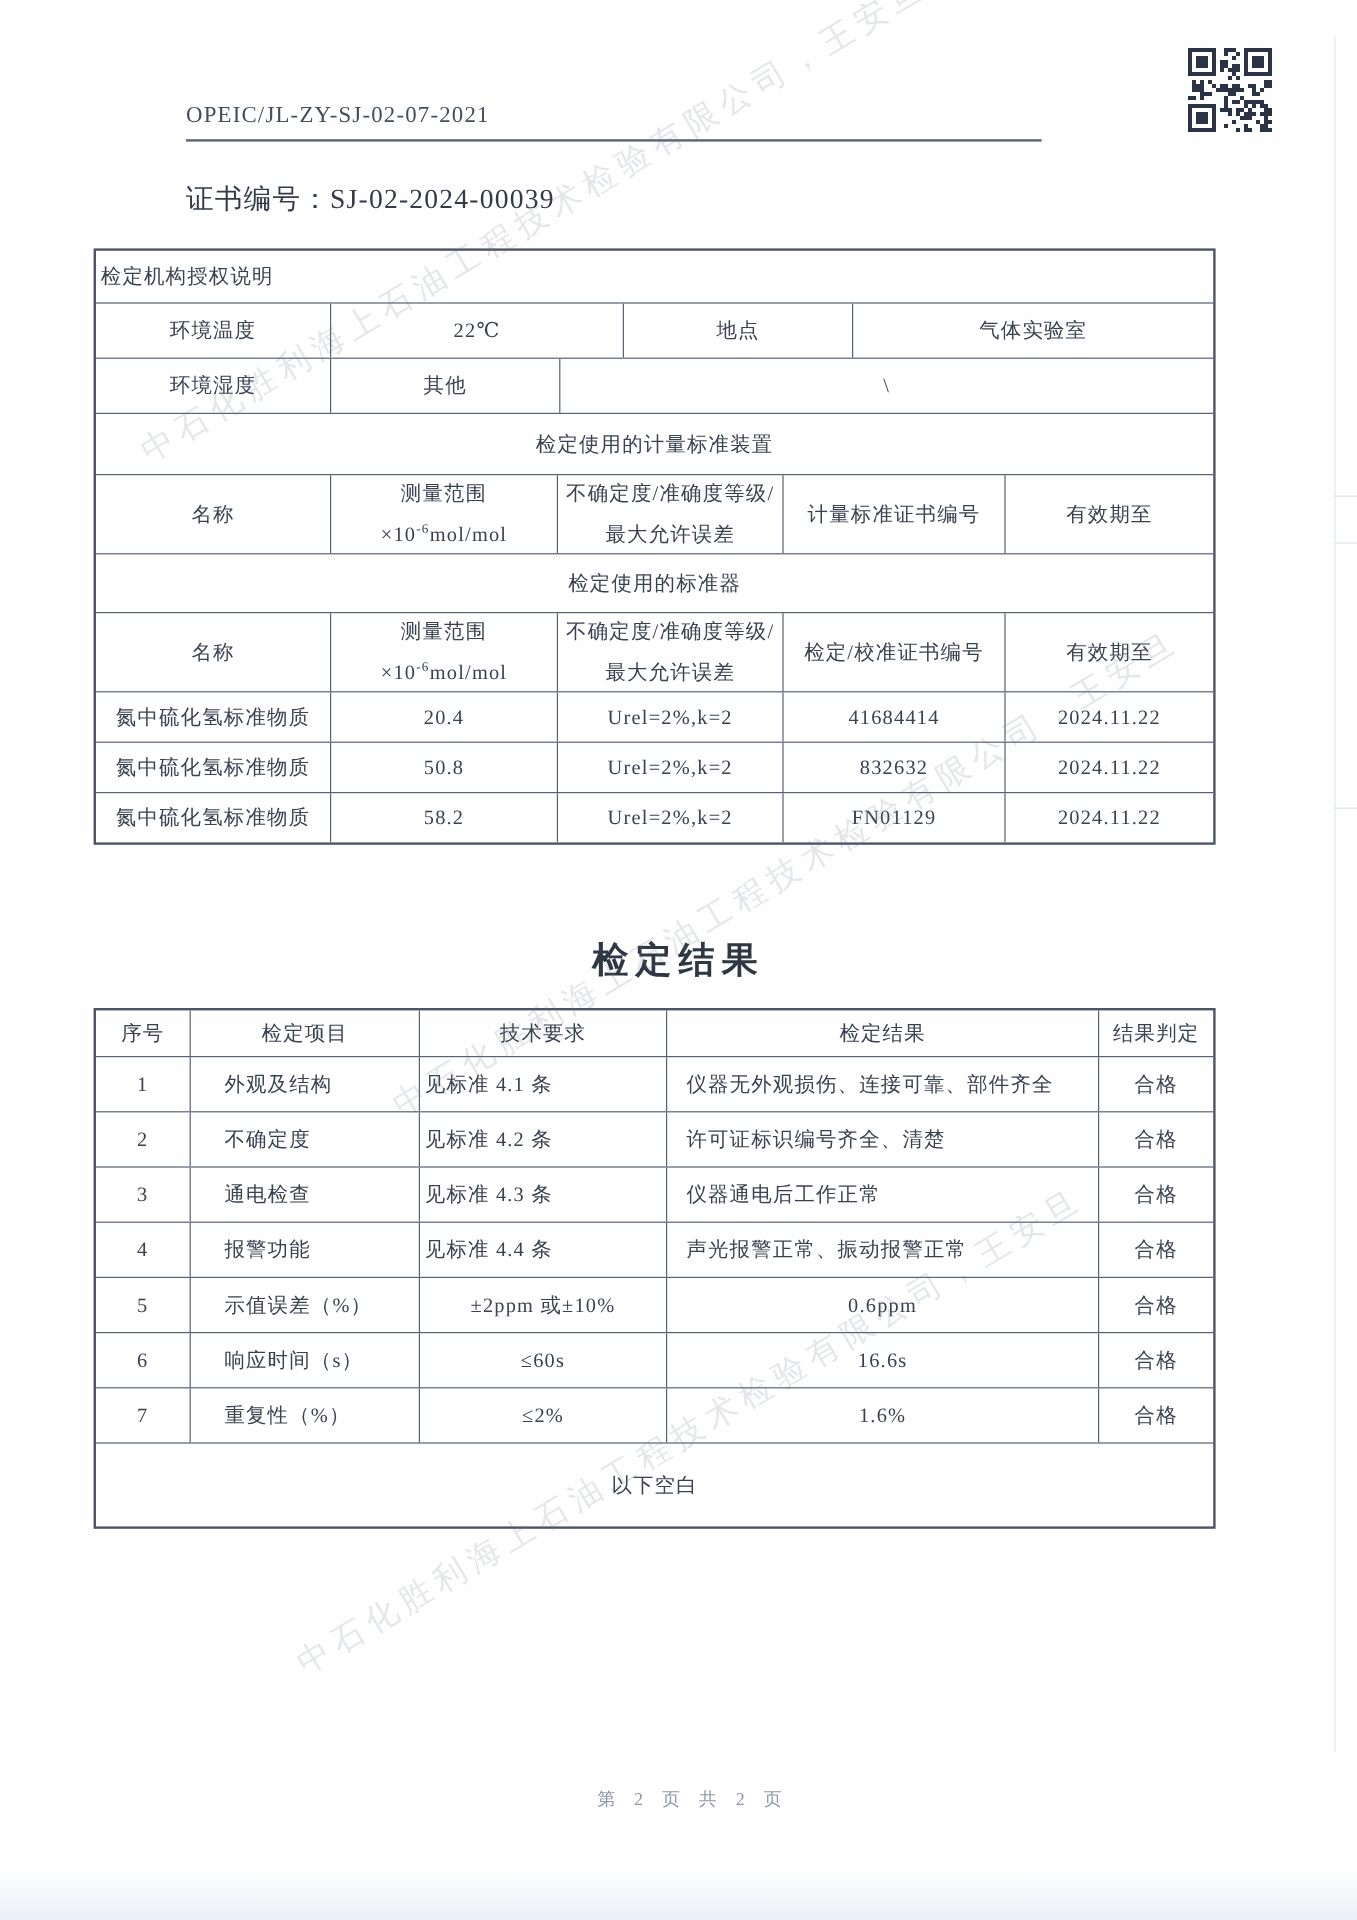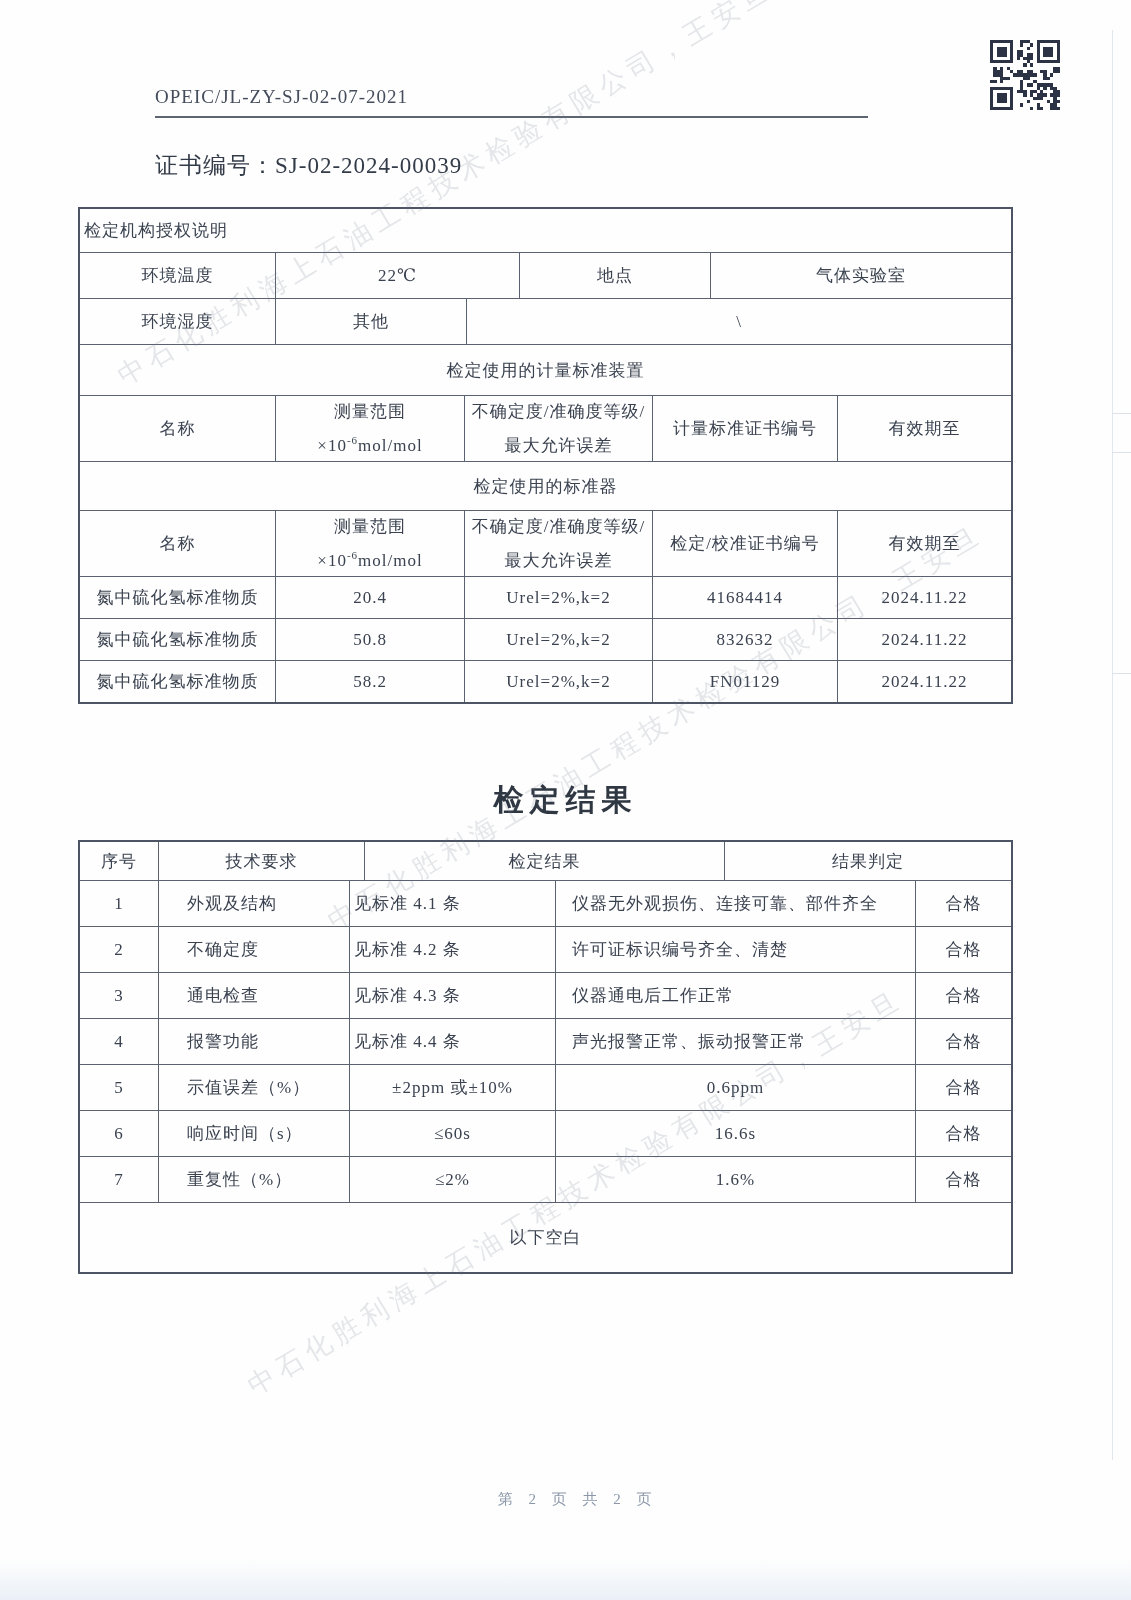--- a/index.html
+++ b/index.html
@@ -260,20 +260,21 @@
       <div class="c" style="width:185px">FN01129</div>
       <div class="c fill">2024.11.22</div>
     </div>
   </div>
 
   <div class="abs results-title">检定结果</div>
 
   <div class="tbl" style="top:840px;">
     <div class="r h38">
       <div class="c" style="width:78px">序号</div>
+      <div class="c" style="width:191px">检定项目</div>
       <div class="c" style="width:206px">技术要求</div>
       <div class="c" style="width:360px">检定结果</div>
       <div class="c fill">结果判定</div>
     </div>
 
     <div class="r h45">
       <div class="c" style="width:78px">1</div>
       <div class="c left pl28" style="width:191px">外观及结构</div>
       <div class="c left pl18" style="width:206px">见标准 4.1 条</div>
       <div class="c left pl16" style="width:360px">仪器无外观损伤、连接可靠、部件齐全</div>

